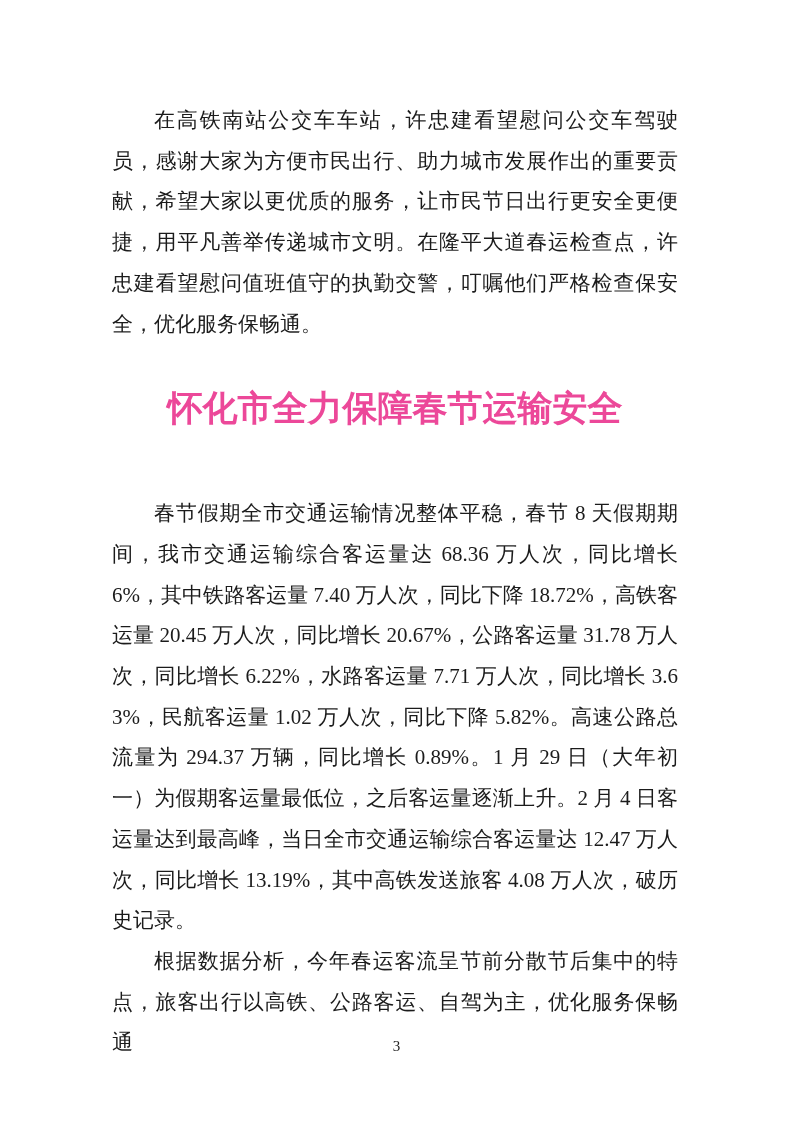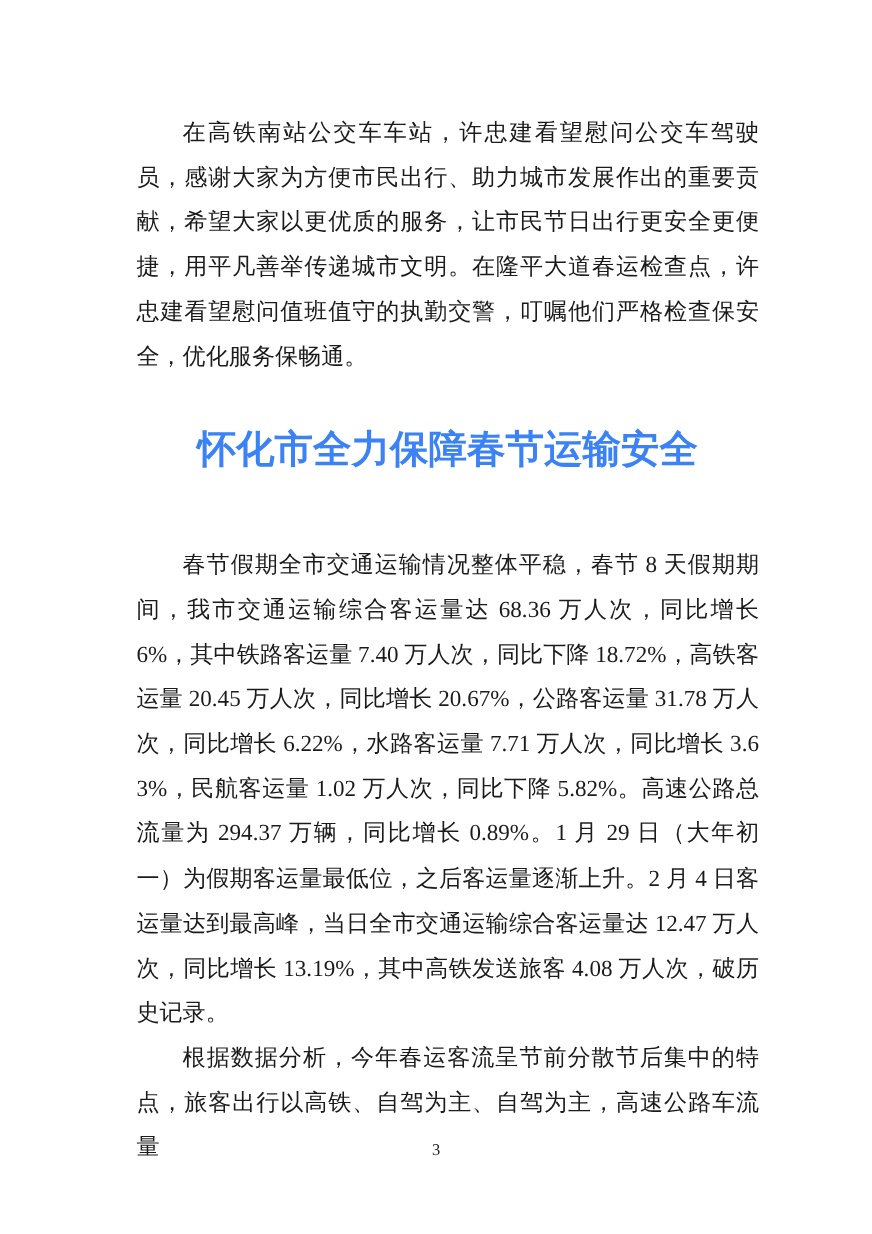--- a/index.html
+++ b/index.html
@@ -11,21 +11,21 @@
     position: relative;
     width: 793px;
     height: 1122px;
     background: #ffffff;
     overflow: hidden;
     font-family: "Liberation Serif", "DejaVu Serif", serif;
     color: #1b1b1b;
   }
   .content {
     position: absolute;
-    left: 124px;
+    left: 112px;
     top: 0;
     width: 566px;
   }
   .body-para {
     margin: 0;
     font-size: 21px;
     line-height: 40.7px;
     text-align: justify;
     text-justify: inter-ideograph;
     text-indent: 2em;
@@ -34,21 +34,21 @@
   .para-intro {
     margin-top: 100px;
   }
   .section-title {
     margin: 45px 0 0 0;
     font-size: 35px;
     line-height: 40px;
     font-weight: 700;
     text-align: center;
     text-indent: 0;
-    color: #3b82f6;
+    color: #ec4899;
     letter-spacing: 0px;
   }
   .para-stats {
     margin-top: 64px;
   }
   .page-footer {
     position: absolute;
     left: 0;
     top: 1036px;
     width: 793px;
@@ -62,17 +62,17 @@
 <body>
 
 <div class="page">
   <div class="content">
     <p class="body-para para-intro">在高铁南站公交车车站，许忠建看望慰问公交车驾驶员，感谢大家为方便市民出行、助力城市发展作出的重要贡献，希望大家以更优质的服务，让市民节日出行更安全更便捷，用平凡善举传递城市文明。在隆平大道春运检查点，许忠建看望慰问值班值守的执勤交警，叮嘱他们严格检查保安全，优化服务保畅通。</p>
 
     <h1 class="section-title">怀化市全力保障春节运输安全</h1>
 
     <p class="body-para para-stats">春节假期全市交通运输情况整体平稳，春节 8 天假期期间，我市交通运输综合客运量达 68.36 万人次，同比增长 6%，其中铁路客运量 7.40 万人次，同比下降 18.72%，高铁客运量 20.45 万人次，同比增长 20.67%，公路客运量 31.78 万人次，同比增长 6.22%，水路客运量 7.71 万人次，同比增长 3.63%，民航客运量 1.02 万人次，同比下降 5.82%。高速公路总流量为 294.37 万辆，同比增长 0.89%。1 月 29 日（大年初一）为假期客运量最低位，之后客运量逐渐上升。2 月 4 日客运量达到最高峰，当日全市交通运输综合客运量达 12.47 万人次，同比增长 13.19%，其中高铁发送旅客 4.08 万人次，破历史记录。</p>
 
-    <p class="body-para">根据数据分析，今年春运客流呈节前分散节后集中的特点，旅客出行以高铁、自驾为主、自驾为主，高速公路车流量</p>
+    <p class="body-para">根据数据分析，今年春运客流呈节前分散节后集中的特点，旅客出行以高铁、公路客运、自驾为主，优化服务保畅通</p>
   </div>
 
   <div class="page-footer">3</div>
 </div>
 
 </body></html>

